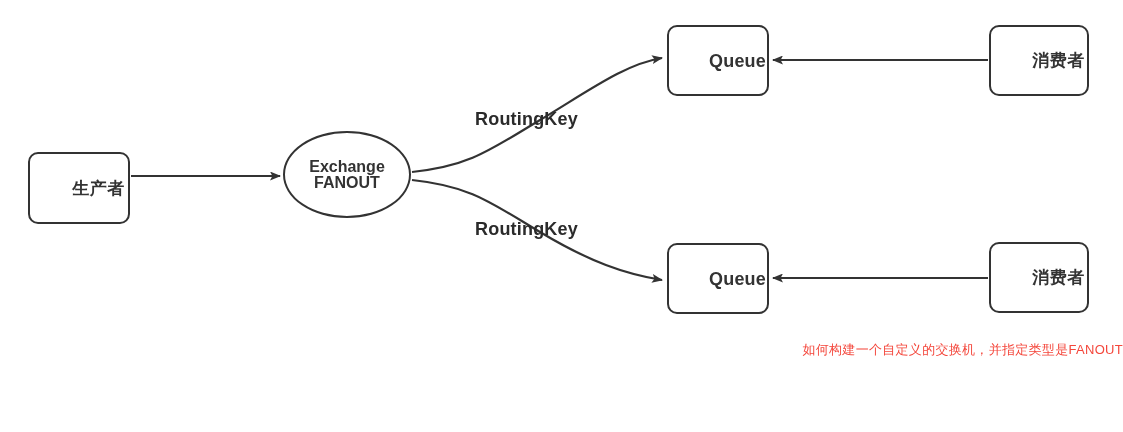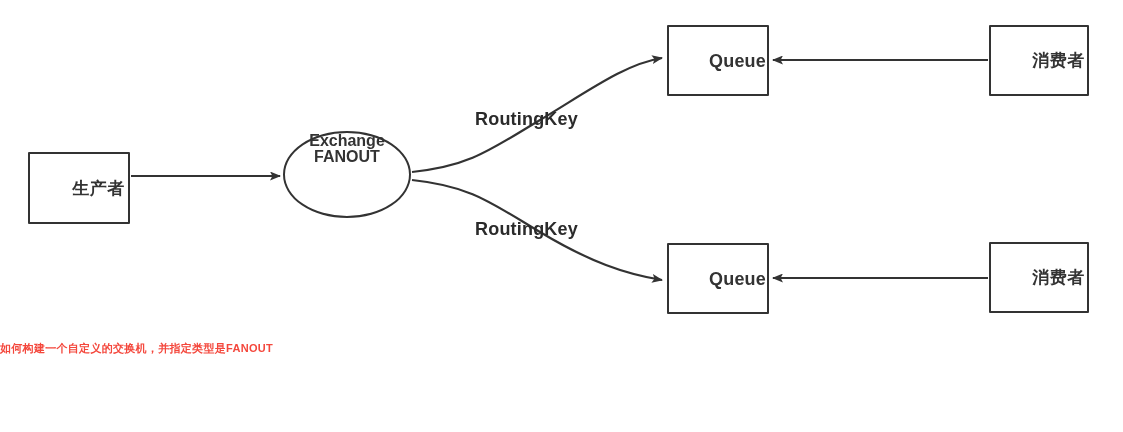--- a/index.html
+++ b/index.html
@@ -21,21 +21,21 @@
     position: absolute;
     left: 0;
     top: 0;
     width: 1123px;
     height: 432px;
   }
   .node-box {
     position: absolute;
     box-sizing: border-box;
     border: 2px solid #333333;
-    border-radius: 1px;
+    border-radius: 10px;
     background: #ffffff;
     display: flex;
     align-items: center;
     justify-content: center;
     color: #333333;
     font-weight: bold;
     padding-left: 39px;
   }
   .node-label {
     line-height: 1;
@@ -85,20 +85,21 @@
     left: 283px;
     top: 131px;
     width: 128px;
     height: 87px;
     border: 2px solid #333333;
     border-radius: 50%;
     background: #ffffff;
     display: flex;
     flex-direction: column;
     align-items: center;
+    justify-content: center;
     color: #333333;
     font-weight: bold;
     font-size: 16px;
     line-height: 1.18;
   }
   .edge-label {
     position: absolute;
     color: #2b2b2b;
     font-weight: bold;
     font-size: 18px;
@@ -109,24 +110,24 @@
     left: 475px;
     top: 109px;
   }
   #routing-key-bottom-label {
     left: 475px;
     top: 219px;
   }
   .note-line {
     position: absolute;
     width: 100%;
-    text-align: left;
+    text-align: right;
     color: #f4473c;
-    font-weight: bold;
-    font-size: 11px;
+    font-weight: normal;
+    font-size: 13px;
     white-space: nowrap;
     letter-spacing: 0.3px;
   }
   #note-line-1 { top: 341px; }
   #note-line-2 { top: 390px; }
 </style>
 </head>
 <body>
 
 <div id="canvas">

